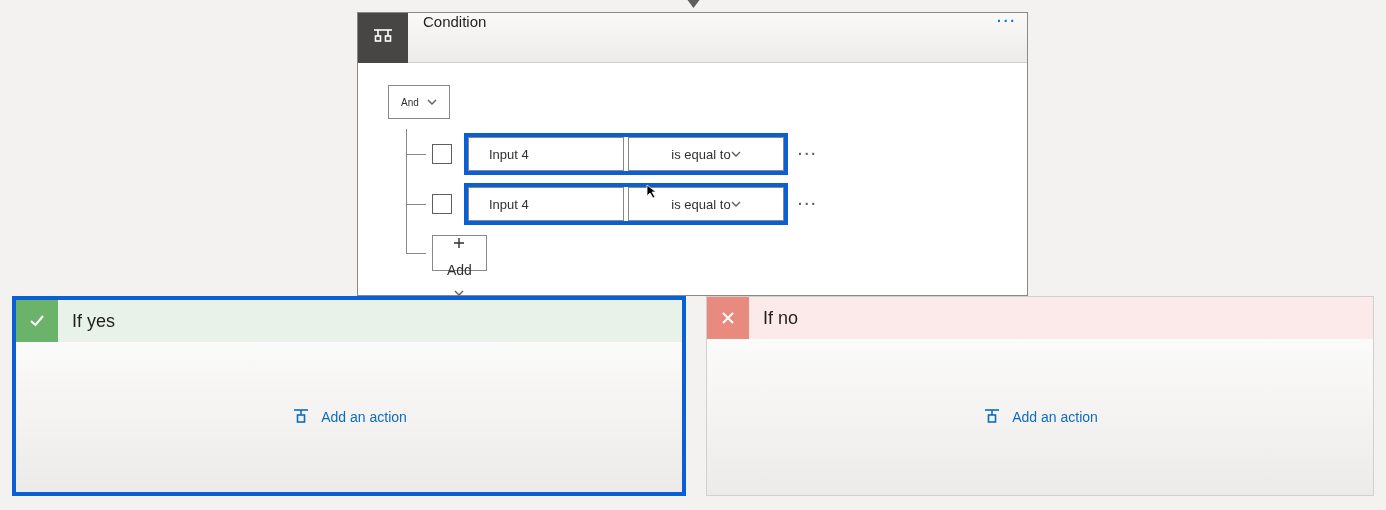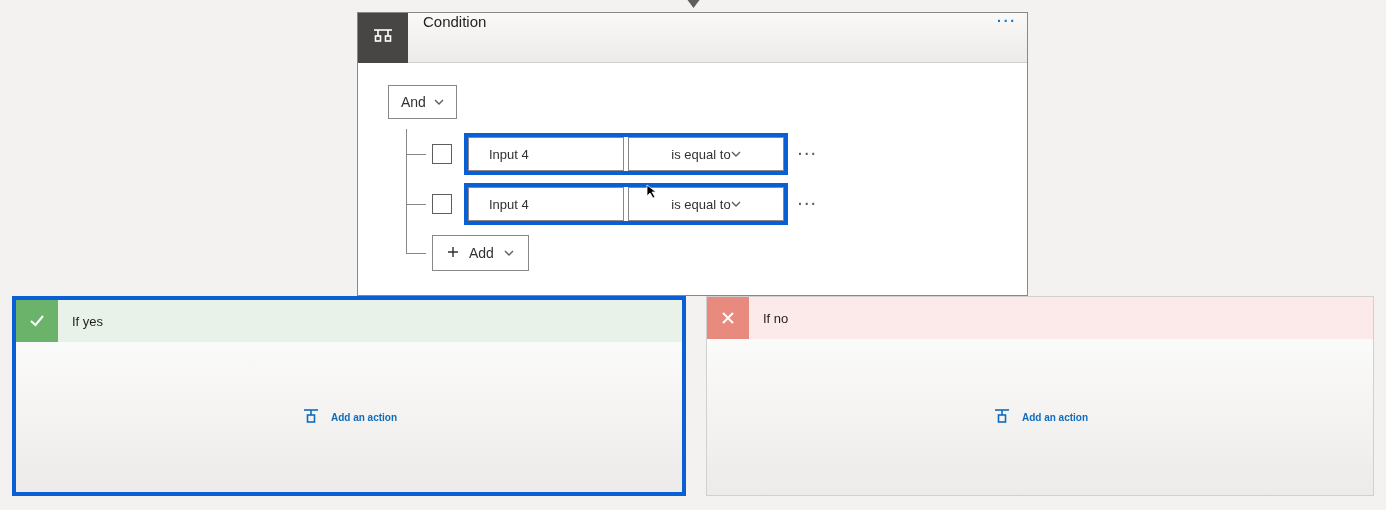--- a/index.html
+++ b/index.html
@@ -78,21 +78,21 @@
   }
 
   .and-btn {
     height: 34px;
     padding: 0 12px;
     border: 1px solid #8a8886;
     background: #fff;
     display: inline-flex;
     align-items: center;
     gap: 8px;
-    font-size: 14px;
+    font-size: 10px;
     color: #323130;
     cursor: pointer;
   }
 
   .rows-wrap {
     position: relative;
     margin-top: 10px;
   }
   .v-line {
     position: absolute;
@@ -168,20 +168,21 @@
     margin-left: 44px;
     height: 36px;
     padding: 0 14px;
     border: 1px solid #8a8886;
     background: #fff;
     display: inline-flex;
     align-items: center;
     gap: 10px;
     font-size: 14px;
     cursor: pointer;
+    flex-direction: column;
   }
 
   .branches {
     position: absolute;
     top: 296px;
     left: 12px;
     right: 12px;
     display: flex;
     gap: 20px;
   }
@@ -204,35 +205,34 @@
   .branch-header-no  { background: #fbeae9; }
   .branch-icon {
     width: 42px;
     height: 42px;
     display: flex;
     align-items: center;
     justify-content: center;
   }
   .branch-icon-yes { background: #6bb36b; }
   .branch-icon-no  { background: #e88a7d; }
-  .branch-title { padding-left: 14px; font-size: 13px; color: #201f1e; }
+  .branch-title { padding-left: 14px; font-size: 18px; color: #201f1e; }
   .branch-body {
     flex: 1;
     display: flex;
     align-items: center;
     justify-content: center;
   }
   .add-action {
     display: inline-flex;
     align-items: center;
     gap: 10px;
     color: #0f6cbd;
-    font-size: 10px;
-    cursor: pointer;
-    font-weight: bold;
+    font-size: 14px;
+    cursor: pointer;
   }
 
   .chev { width: 10px; height: 10px; }
   .chev svg { display: block; }
 
   .cursor {
     position: absolute;
     left: 645px;
     top: 183px;
     width: 16px;

